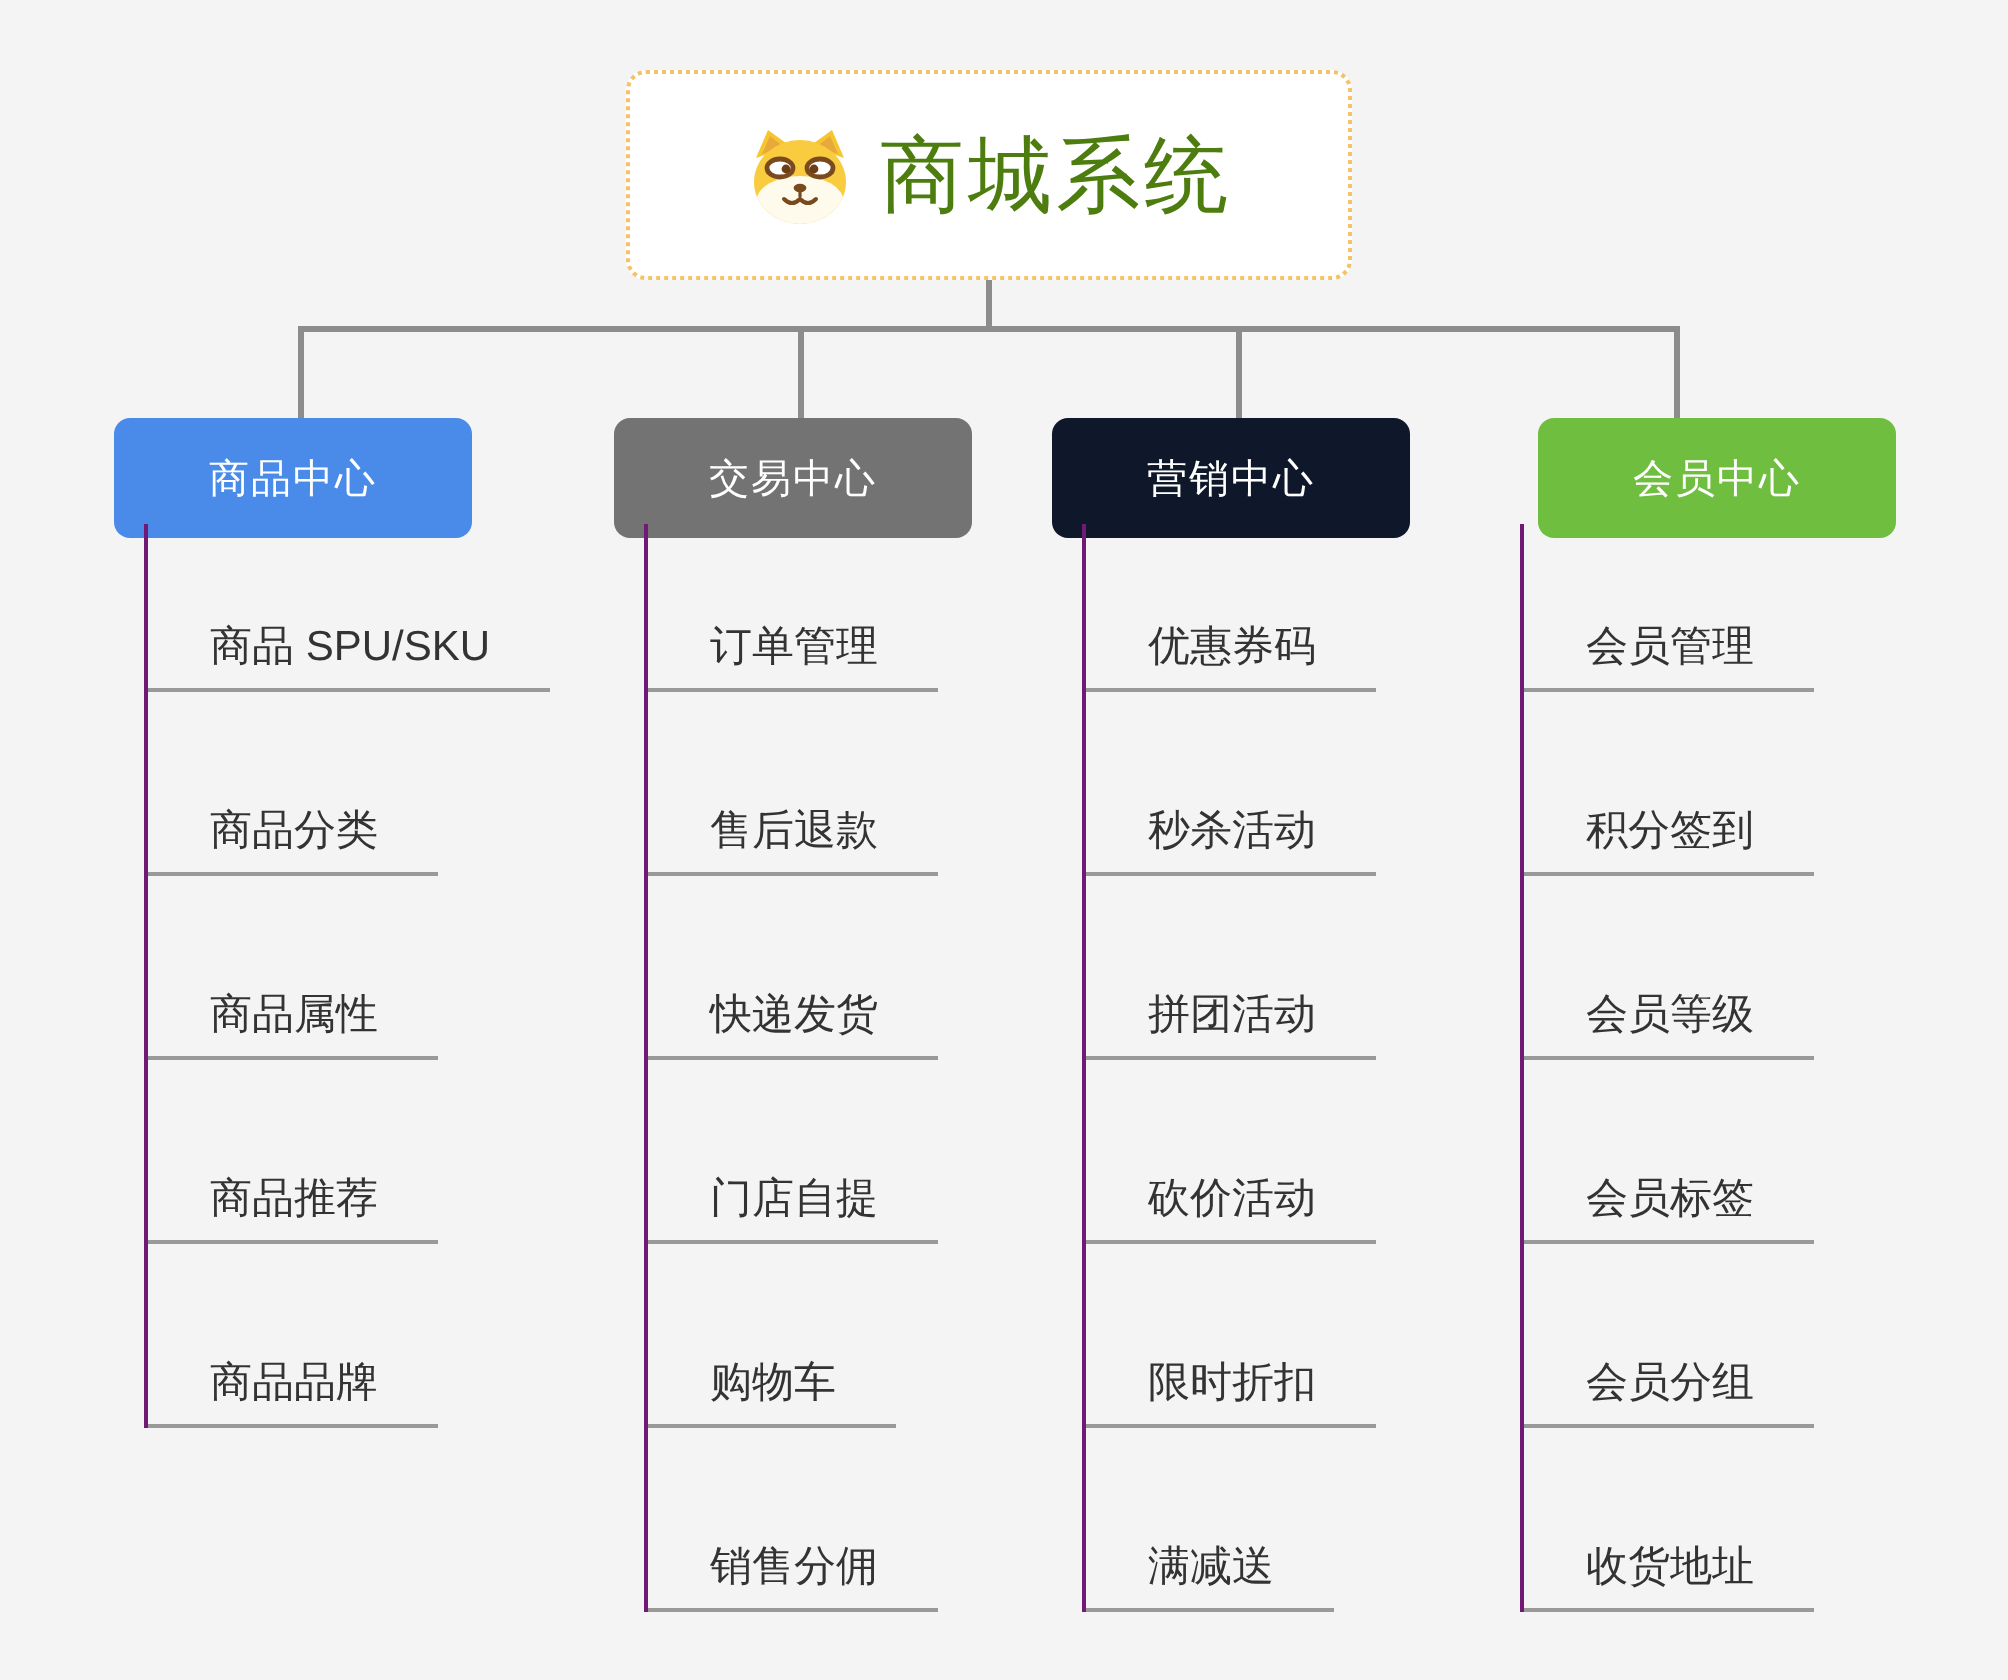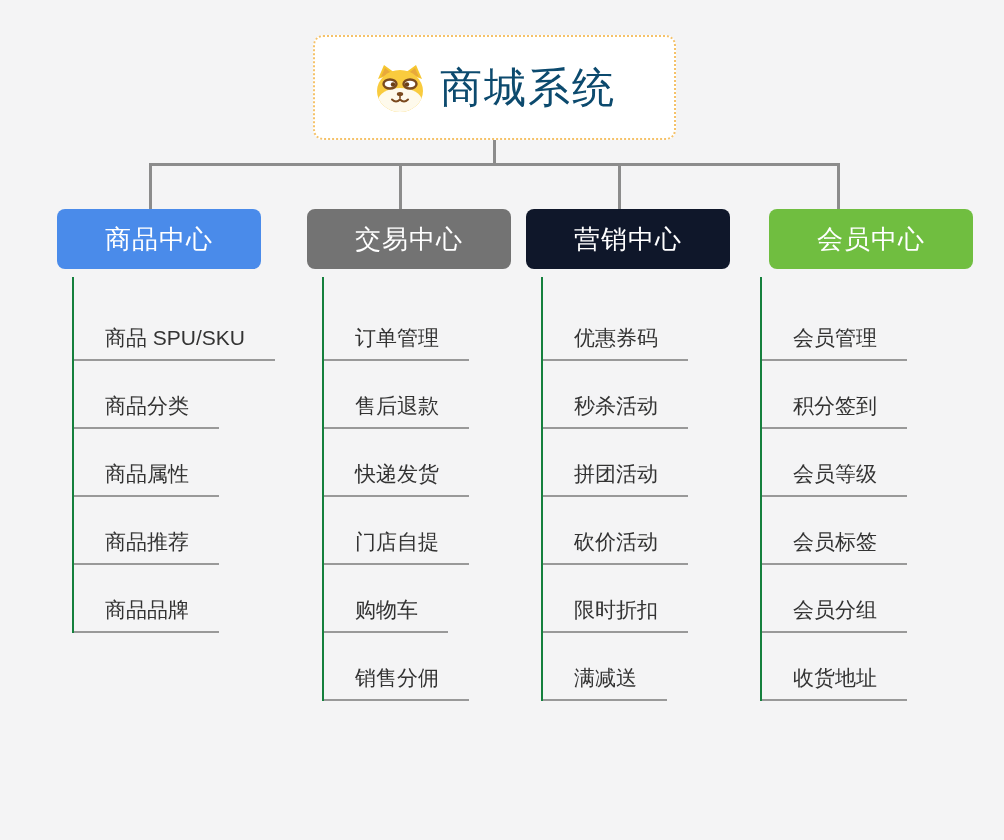--- a/index.html
+++ b/index.html
@@ -16,49 +16,49 @@
     position:absolute;left:313px;top:35px;width:363px;height:105px;
     box-sizing:border-box;
     background:#ffffff;
     border:2px dotted #f5c269;
     border-radius:10px;
     display:flex;align-items:center;justify-content:center;gap:13px;
   }
   .root-title{
     font-size:42px;
     letter-spacing:2px;
-    color:#0c4a6e;
+    color:#4d7c0f;
   }
   .doge{width:54px;height:48px;flex:0 0 auto;}
 
   
   .line{position:absolute;background:#8c8c8c;}
   .v-stub  {left:493px;top:140px;width:3px;height:24px;}
   .h-bus   {left:149px;top:163px;width:691px;height:3px;}
   .drop    {top:166px;width:3px;height:43px;}
   .drop-0{left:149px;} .drop-1{left:399px;} .drop-2{left:618px;} .drop-3{left:837px;}
 
   
   .branch-header{
-    position:absolute;top:209px;width:204px;height:60px;
+    position:absolute;top:209px;width:179px;height:60px;
     border-radius:8px;
     display:flex;align-items:center;justify-content:center;
-    color:#ffffff;font-size:26px;letter-spacing:1px;
+    color:#ffffff;font-size:20px;letter-spacing:1px;
   }
   .bh-0{left:57px;} .bh-1{left:307px;} .bh-2{left:526px;} .bh-3{left:745px;}
 
   
   .col{
-    position:absolute;top:277px;
-    border-left:2px solid #15803d;
+    position:absolute;top:262px;
+    border-left:2px solid #701a75;
   }
   .col-0{left:72px;} .col-1{left:322px;} .col-2{left:541px;} .col-3{left:760px;}
   .item{
     box-sizing:border-box;
-    height:68px;
+    height:92px;
     width:max-content;
     min-width:120px;
     display:flex;align-items:flex-end;
     padding:0 30px 7px 31px;
     border-bottom:2px solid #999999;
     font-size:21px;color:#333333;
     white-space:nowrap;
   }
   .item:first-child{height:84px;}
 </style>

